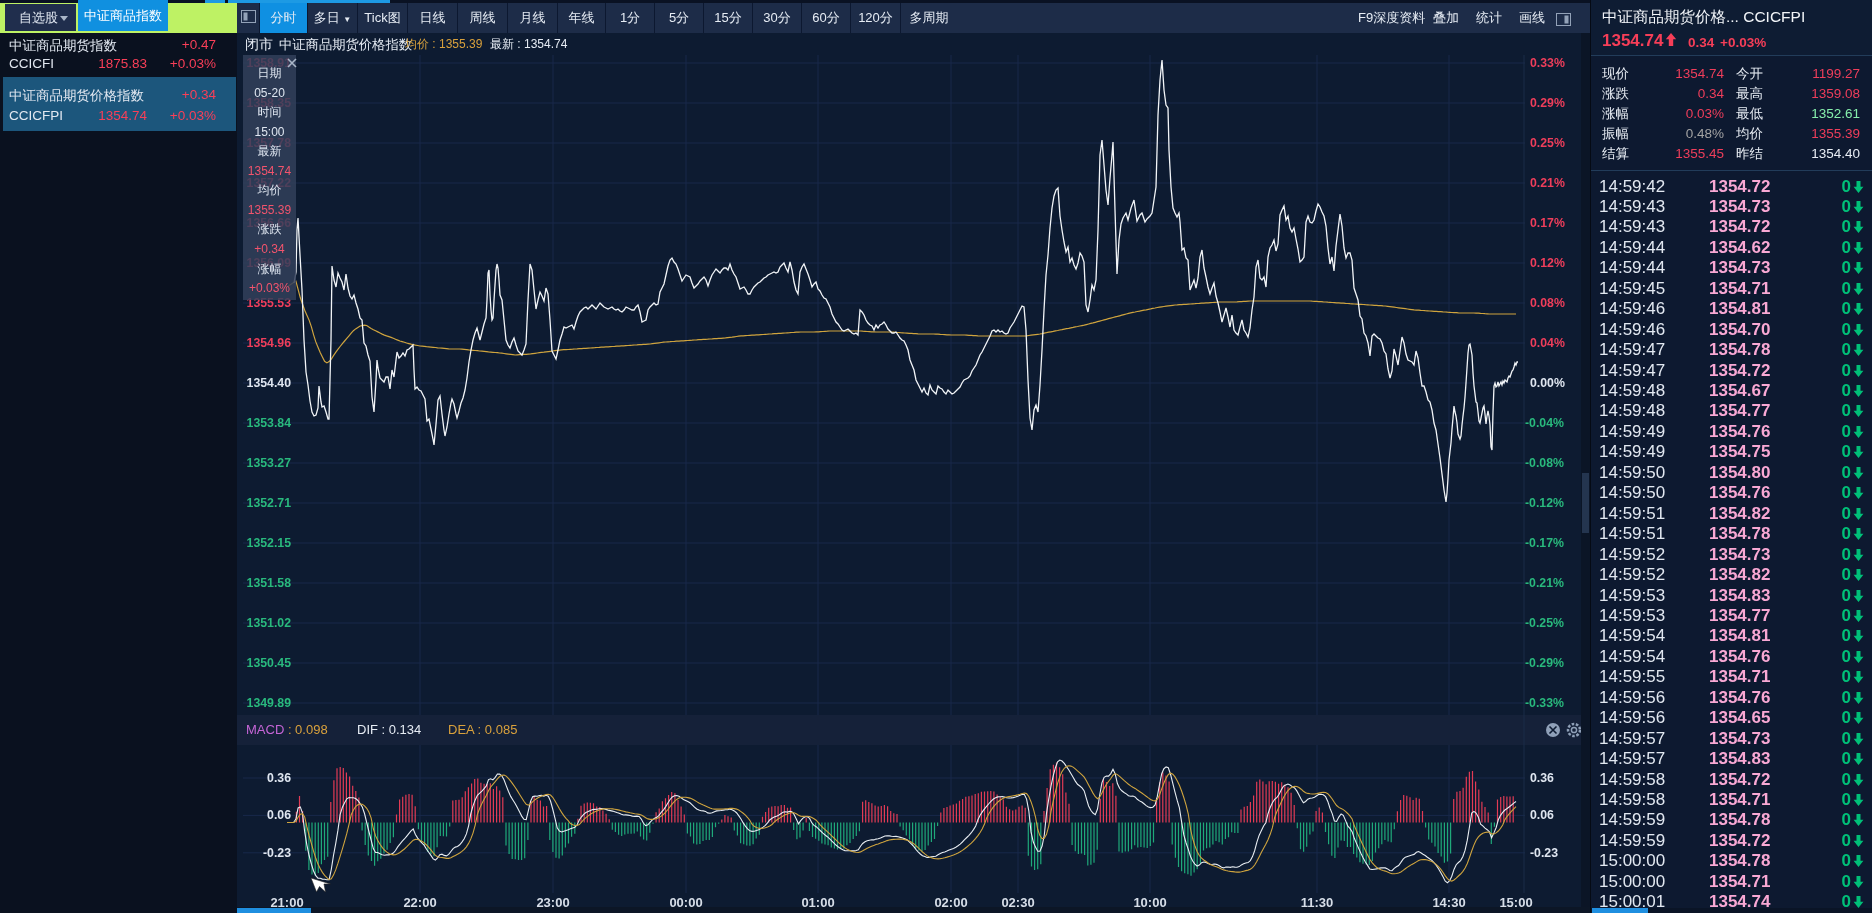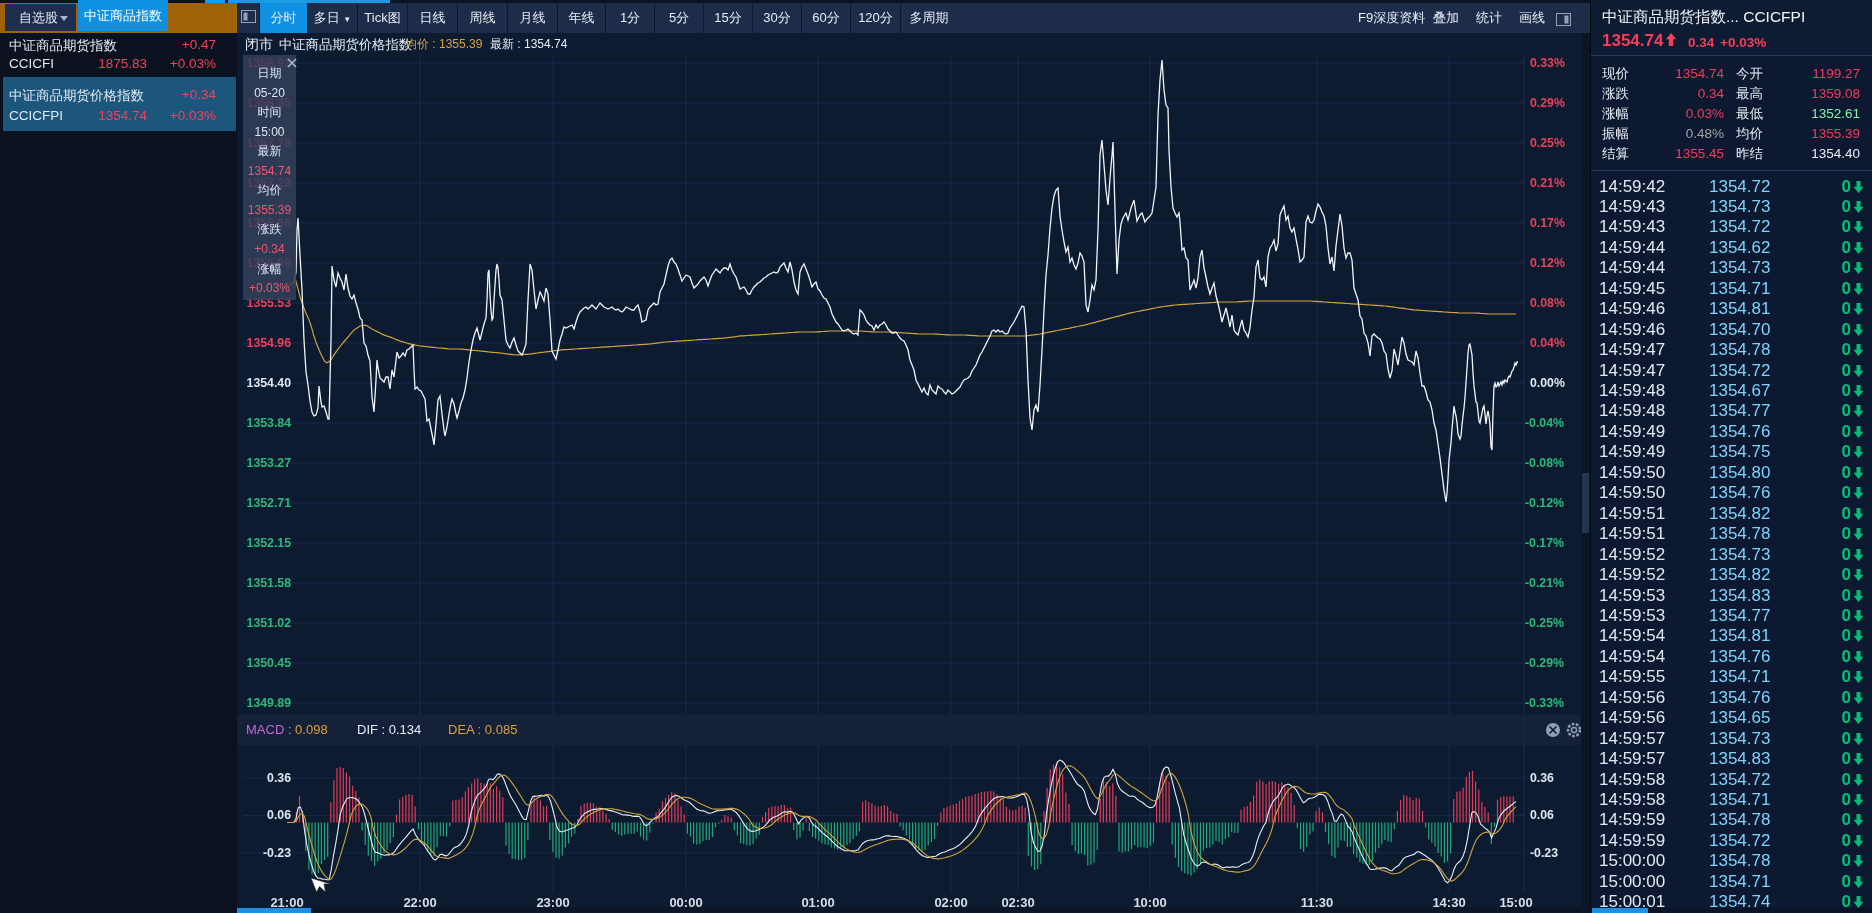--- a/index.html
+++ b/index.html
@@ -1,16 +1,16 @@
 <!DOCTYPE html>
 <html><head><meta charset="utf-8">
 <style>
 * { margin:0; padding:0; box-sizing:border-box; }
 html,body { width:1872px; height:913px; overflow:hidden; background:#0a1120; font-family:"Liberation Sans",sans-serif; }
-#topbar { position:absolute; left:0; top:0; width:1872px; height:33px; background:#a16207; }
+#topbar { position:absolute; left:0; top:0; width:1872px; height:33px; background:#bef264; }
 #topstrip { position:absolute; left:0; top:0; width:1872px; height:3px; background:#0a1223; }
 .bseg { position:absolute; top:0; height:3px; background:#1d9ae4; }
 #tab1 { position:absolute; left:5px; top:4px; width:71px; height:27px; background:#202e4d; color:#dfe6f0; font-size:13px; line-height:27px; }
 #tab1 span { margin-left:14px; }
 #tab1 i { position:absolute; right:8px; top:12px; width:0; height:0; border-left:4px solid transparent; border-right:4px solid transparent; border-top:5px solid #aab6c8; }
 #tab2 { position:absolute; left:78px; top:0px; width:90px; height:31px; background:#1090e0; color:#fff; font-size:13px; text-align:center; line-height:32px; }
 #toolbar { position:absolute; left:237px; top:3px; width:1353px; height:30px; background:#1d2c48; }
 .tbtn { position:absolute; top:0; height:30px; color:#e6ecf4; font-size:13px; text-align:center; line-height:30px; border-right:1px solid #0c1830; }
 #fsh { background:#0f90e2; }
 .tr { position:absolute; top:0; height:38px; color:#e6ecf4; font-size:13px; line-height:30px; }
@@ -27,21 +27,21 @@
 #rptitle { position:absolute; left:11px; top:7px; font-size:15.5px; color:#f2f5f9; }
 #rpprice { position:absolute; left:11px; top:31px; font-size:17px; font-weight:bold; color:#f63e58; }
 #rpsm1 { position:absolute; left:97px; top:35px; font-size:13.5px; font-weight:bold; color:#f63e58; }
 #rpsm2 { position:absolute; left:129px; top:35px; font-size:13.5px; font-weight:bold; color:#f63e58; }
 .srow { position:absolute; left:0; width:282px; height:20px; font-size:13.5px; line-height:20px; }
 .sl { position:absolute; color:#e8edf4; }
 .sv { position:absolute; text-align:right; }
 #statsep { position:absolute; left:0; top:170px; width:282px; height:1px; background:#223c5a; }
 .trow { position:absolute; left:0; width:282px; height:20px; font-size:17px; line-height:20px; }
 .trow .tt { position:absolute; left:8px; color:#e2e8f1; }
-.trow .tp { position:absolute; left:118px; width:50px; color:#7dd3fc; }
+.trow .tp { position:absolute; left:118px; width:50px; color:#f9a8d4;font-weight:bold; }
 .trow .tz { position:absolute; right:22px; color:#00c078; font-weight:bold; }
 .trow svg { position:absolute; right:9px; top:4px; }
 svg text { font-family:"Liberation Sans",sans-serif; }
 </style></head>
 <body>
 <div id="topbar">
   <div id="topstrip"></div>
   <div class="bseg" style="left:228px;width:162px"></div>
   <div class="bseg" style="left:205px;width:20px"></div>
   <div id="tab1"><span>自选股</span><i></i></div>
@@ -218,21 +218,21 @@
   <line x1="1287" y1="22" x2="1287" y2="860" stroke="#1b2c49" stroke-width="1"></line>
   <rect x="1344" y="0" width="9" height="880" fill="#0b1526"></rect>
   <rect x="1345" y="440" width="7" height="60" fill="#24354f"></rect>
   <rect x="0" y="874" width="1353" height="6" fill="#0c1626"></rect>
   <rect x="0" y="875" width="74" height="5" fill="#1f8fe0"></rect>
   <path d="M74 845l5.5 14 3-5.5 6 5.5-1.5-8h6.5z" fill="#fff" stroke="#222" stroke-width="0.6"></path>
 </svg>
 </div>
 <div id="rpanel">
   <div id="rphead">
-    <div id="rptitle">中证商品期货指数... CCICFPI</div>
+    <div id="rptitle">中证商品期货价格... CCICFPI</div>
     <div id="rpprice">1354.74<svg width="12" height="13" style="margin-left:2px">
           <path d="M6 0L11.2 6.2H8.2V13H3.8V6.2H0.8Z" fill="#f63e58"></path>
         </svg></div>
     <div id="rpsm1">0.34</div>
     <div id="rpsm2">+0.03%</div>
   </div>
 <div class="srow" style="top:64px">
       <span class="sl" style="left:11px">现价</span>
       <span class="sv" style="left:55px;width:78px;color:#ef3e5b">1354.74</span>
       <span class="sl" style="left:145px">今开</span>

